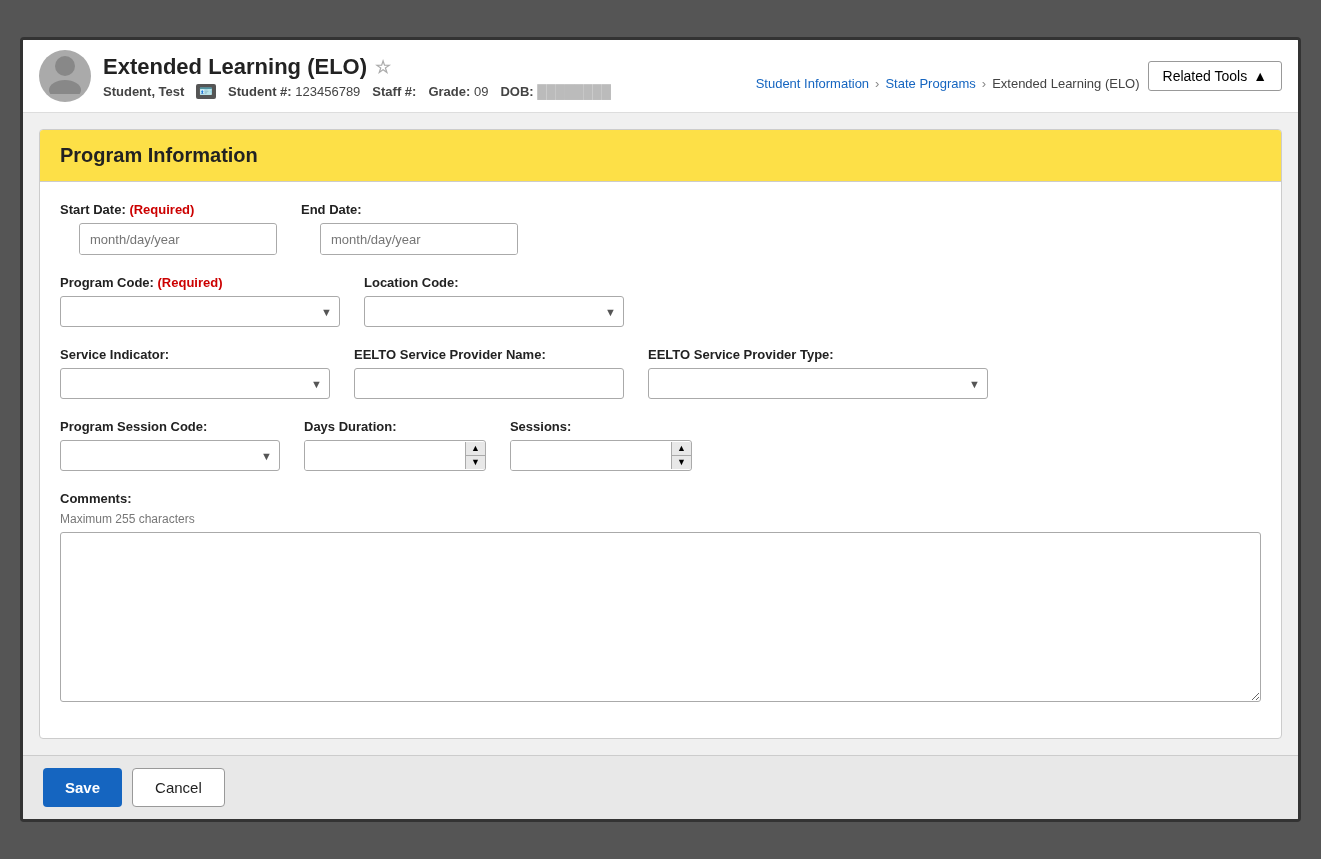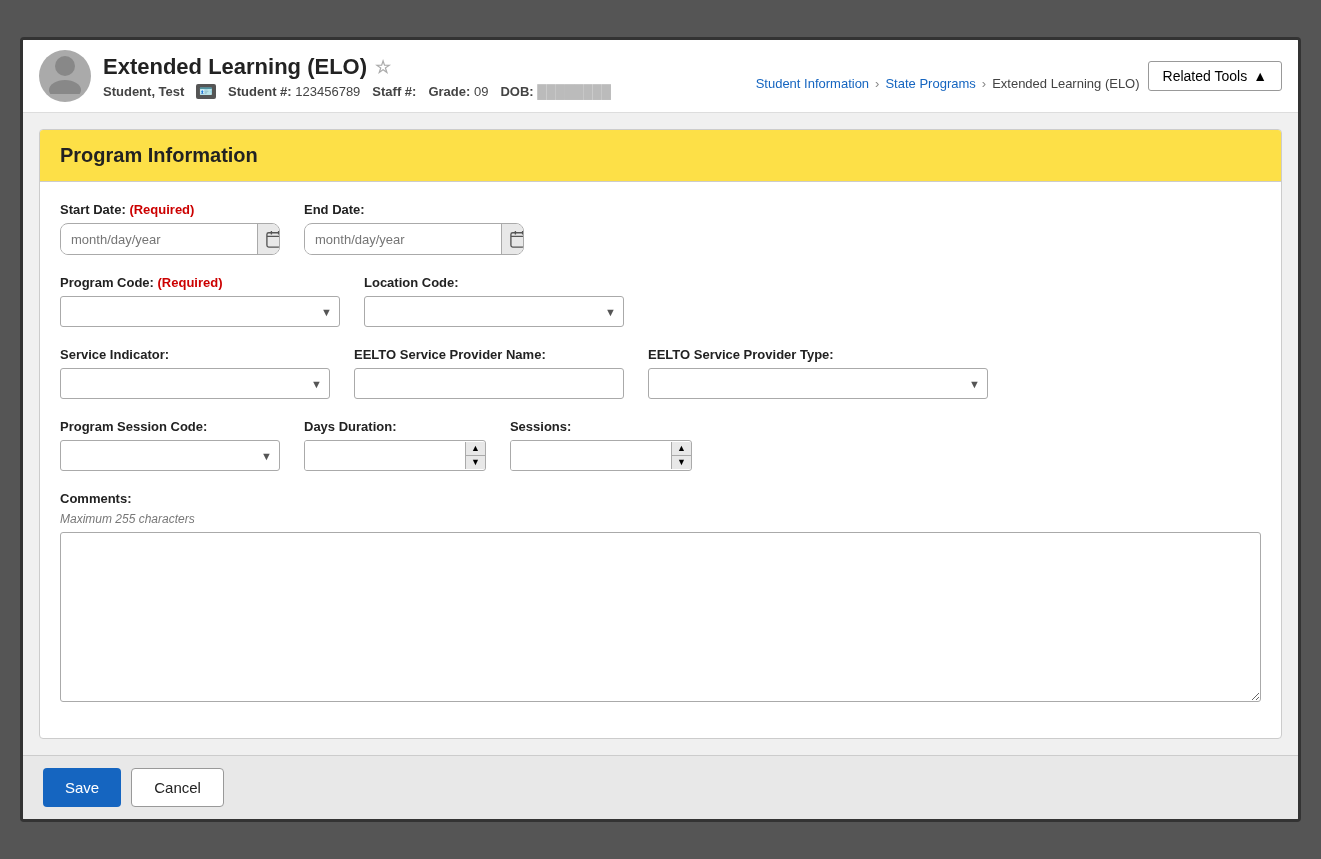--- a/index.html
+++ b/index.html
@@ -154,23 +154,24 @@
       color: #222;
     }
     .required-label {
       color: #c00;
       font-weight: bold;
     }
     .date-input-wrapper {
       display: flex;
       align-items: center;
       border: 1px solid #aaa;
-      border-radius: 8px;
+      border-radius: 3px;
       overflow: hidden;
-      width: 220px;
+      width: 198px;
+      margin-left: 19px;
     }
     .date-input {
       border: none;
       outline: none;
       padding: 7px 10px;
       font-size: 13px;
       color: #888;
       flex: 1;
       background: #fff;
     }
@@ -240,21 +241,20 @@
       border-bottom: 1px solid #aaa;
       cursor: pointer;
       padding: 2px 5px;
       font-size: 9px;
       line-height: 1;
     }
     .spinner-btn:last-child { border-bottom: none; }
     .comments-hint {
       font-size: 12px;
       color: #777;
-      font-style: italic;
     }
     .comments-textarea {
       width: 100%;
       height: 170px;
       border: 1px solid #aaa;
       border-radius: 3px;
       padding: 8px 10px;
       font-size: 13px;
       resize: vertical;
       outline: none;
@@ -267,21 +267,21 @@
       padding: 12px 20px;
       display: flex;
       gap: 10px;
     }
     .btn-save {
       background: #1565c0;
       color: #fff;
       border: none;
       padding: 10px 22px;
       font-size: 15px;
-      font-weight: normal;
+      font-weight: bold;
       border-radius: 4px;
       cursor: pointer;
     }
     .btn-cancel {
       background: #fff;
       color: #222;
       border: 1px solid #999;
       padding: 10px 22px;
       font-size: 15px;
       border-radius: 4px;

